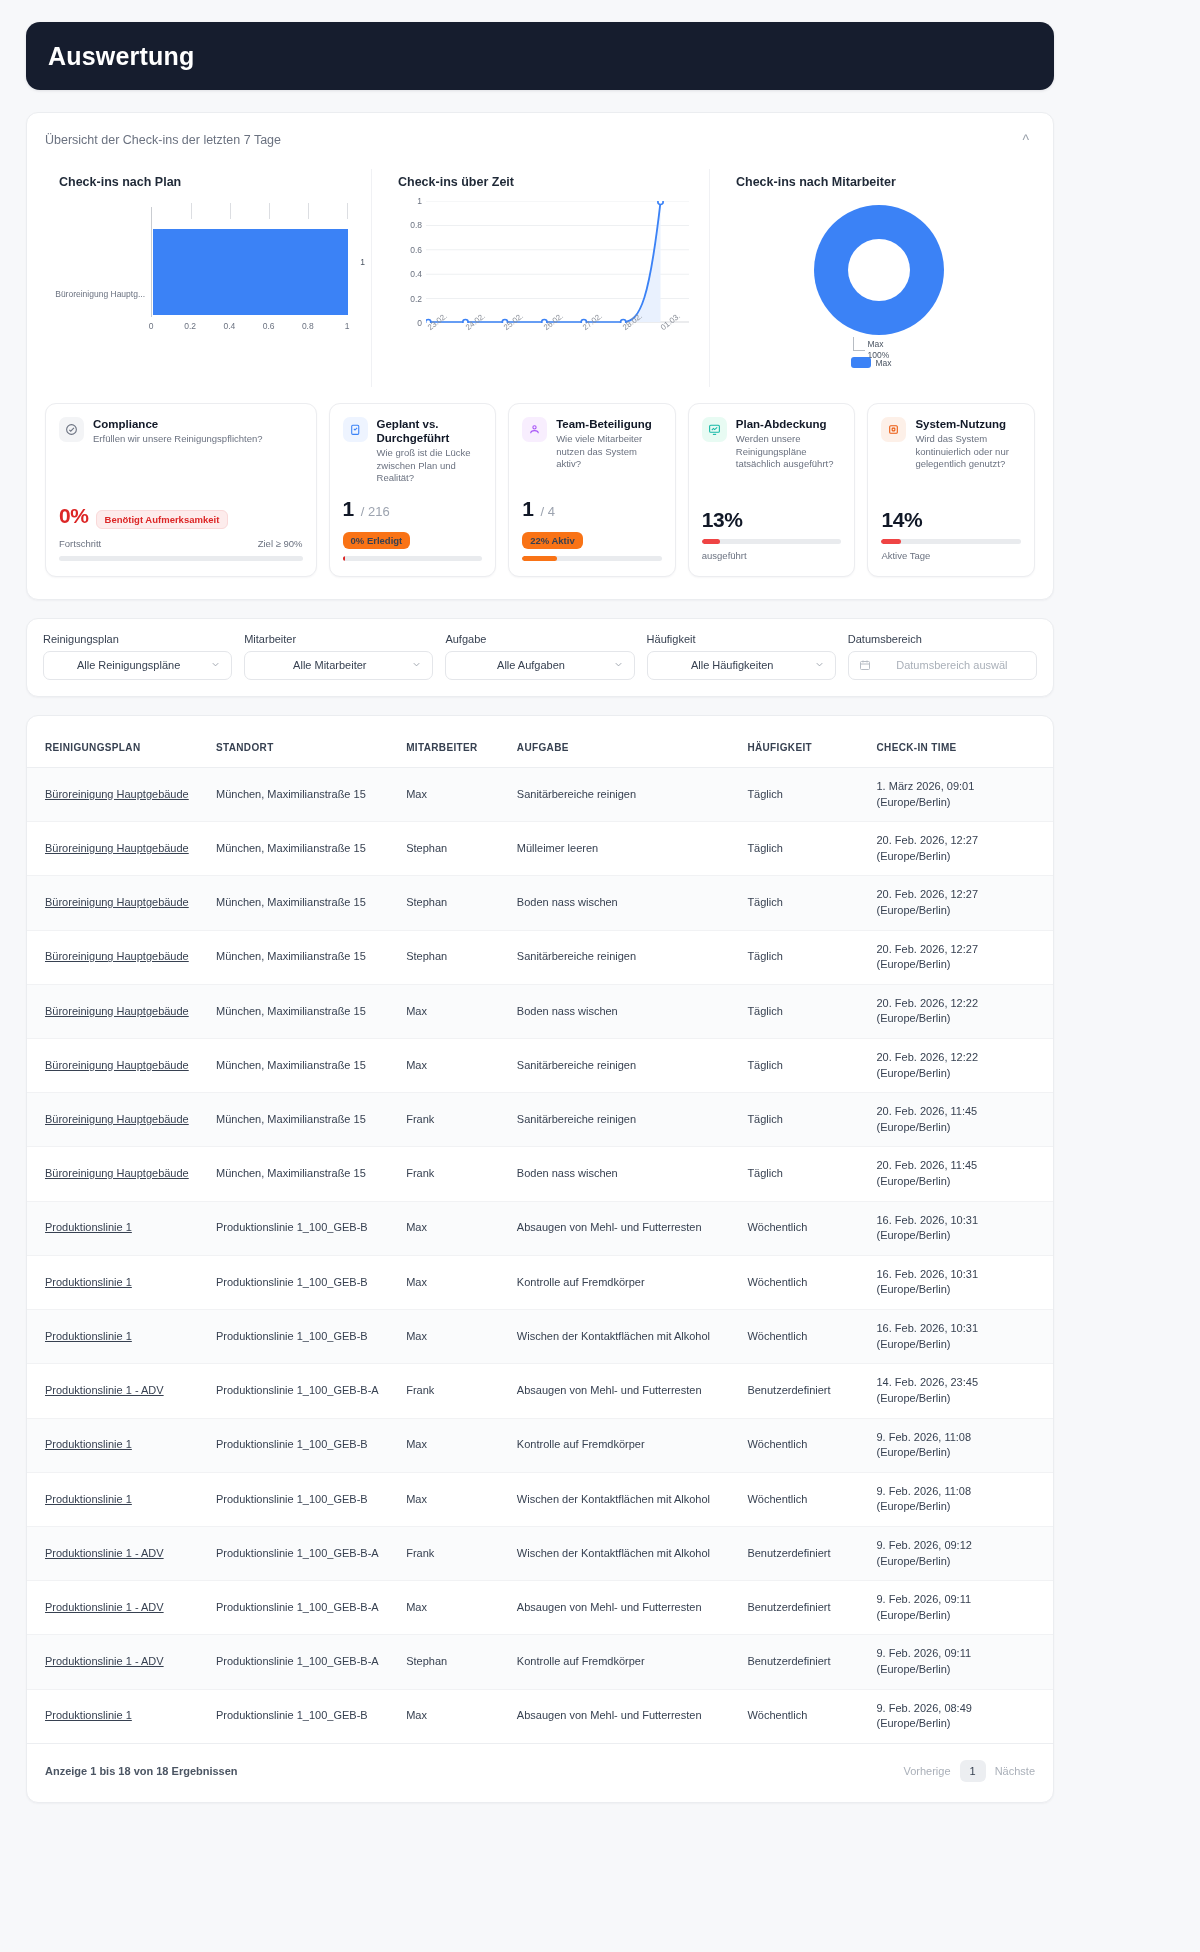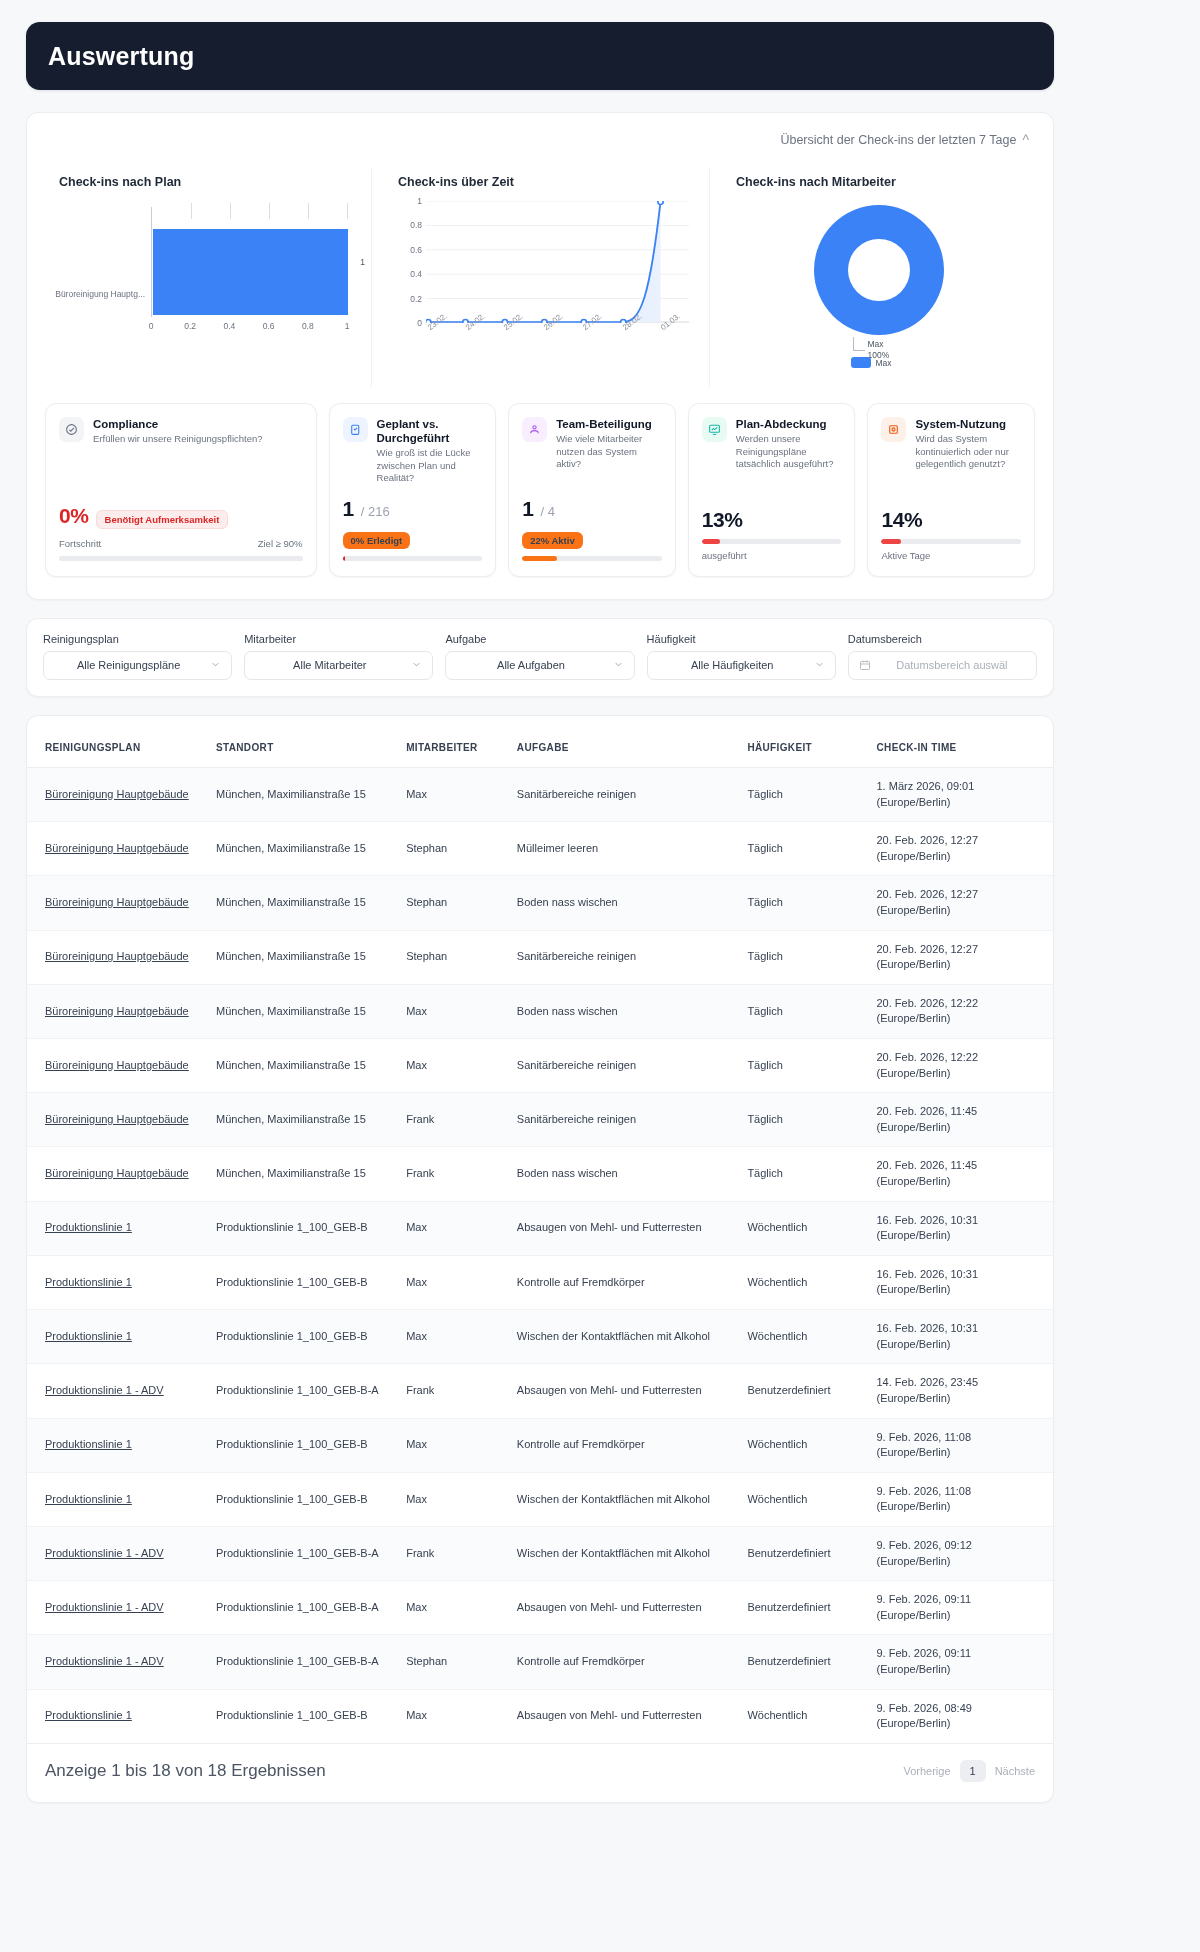--- a/index.html
+++ b/index.html
@@ -34,21 +34,21 @@
   .panel {
     background: #ffffff;
     border: 1px solid #ebedf0;
     border-radius: 12px;
     margin-top: 22px;
     box-shadow: 0 1px 2px rgba(16,24,40,.04);
   }
   .panel-head {
     display: flex;
     align-items: center;
-    justify-content: flex-end;
+    justify-content: space-between;
     padding: 16px 18px 6px 18px;
   }
   .panel-head .sub { font-size: 12.5px; color: #6b7280; }
   .chev {
     color: #9aa1ab;
     font-size: 14px;
     line-height: 1;
     cursor: pointer;
     padding: 4px 6px;
   }
@@ -255,21 +255,21 @@
   .col-2 { width: 165px; }
   .col-3 { width: 96px; }
   .col-4 { width: 200px; }
   .col-5 { width: 112px; }
   .col-6 { width: 160px; }
 
   .tfoot {
     display: flex; align-items: center; justify-content: space-between;
     padding: 16px 18px 20px 18px;
   }
-  .tfoot .cnt { font-size: 17px; color: #4b5563; }
+  .tfoot .cnt { font-size: 11px; color: #4b5563; font-weight: bold; }
   .pager { display: flex; align-items: center; gap: 9px; }
   .pager .pbtn { font-size: 11px; color: #aab0b9; cursor: pointer; }
   .pager .pnum {
     font-size: 11px; color: #374151; background: #eceef1;
     border-radius: 6px; padding: 5px 10px; cursor: pointer;
   }
 </style>
 </head>
 <body>
 

